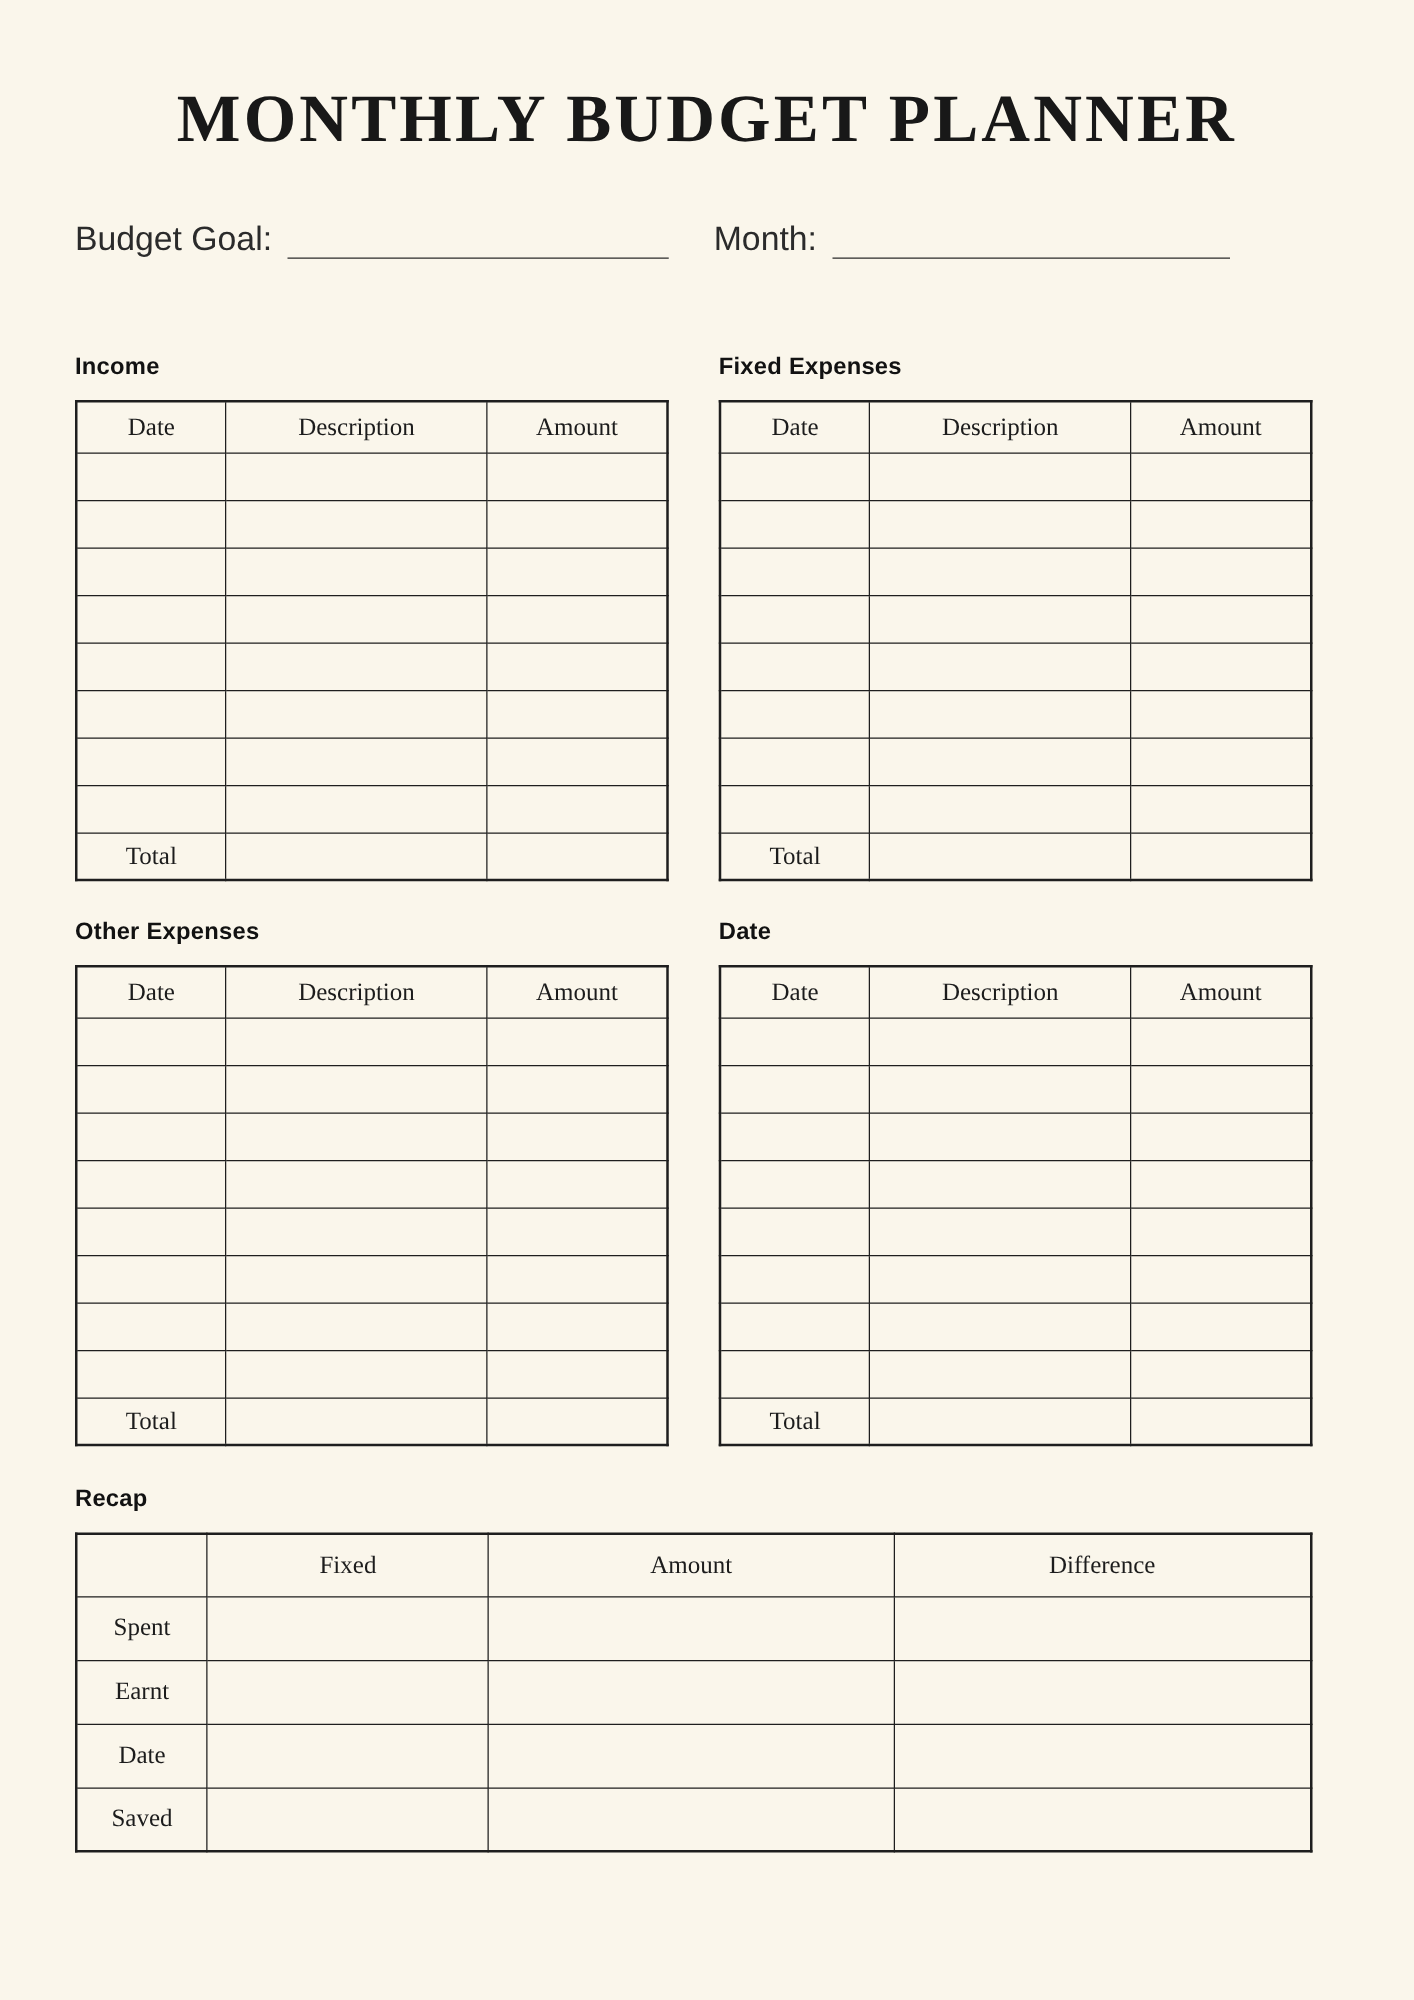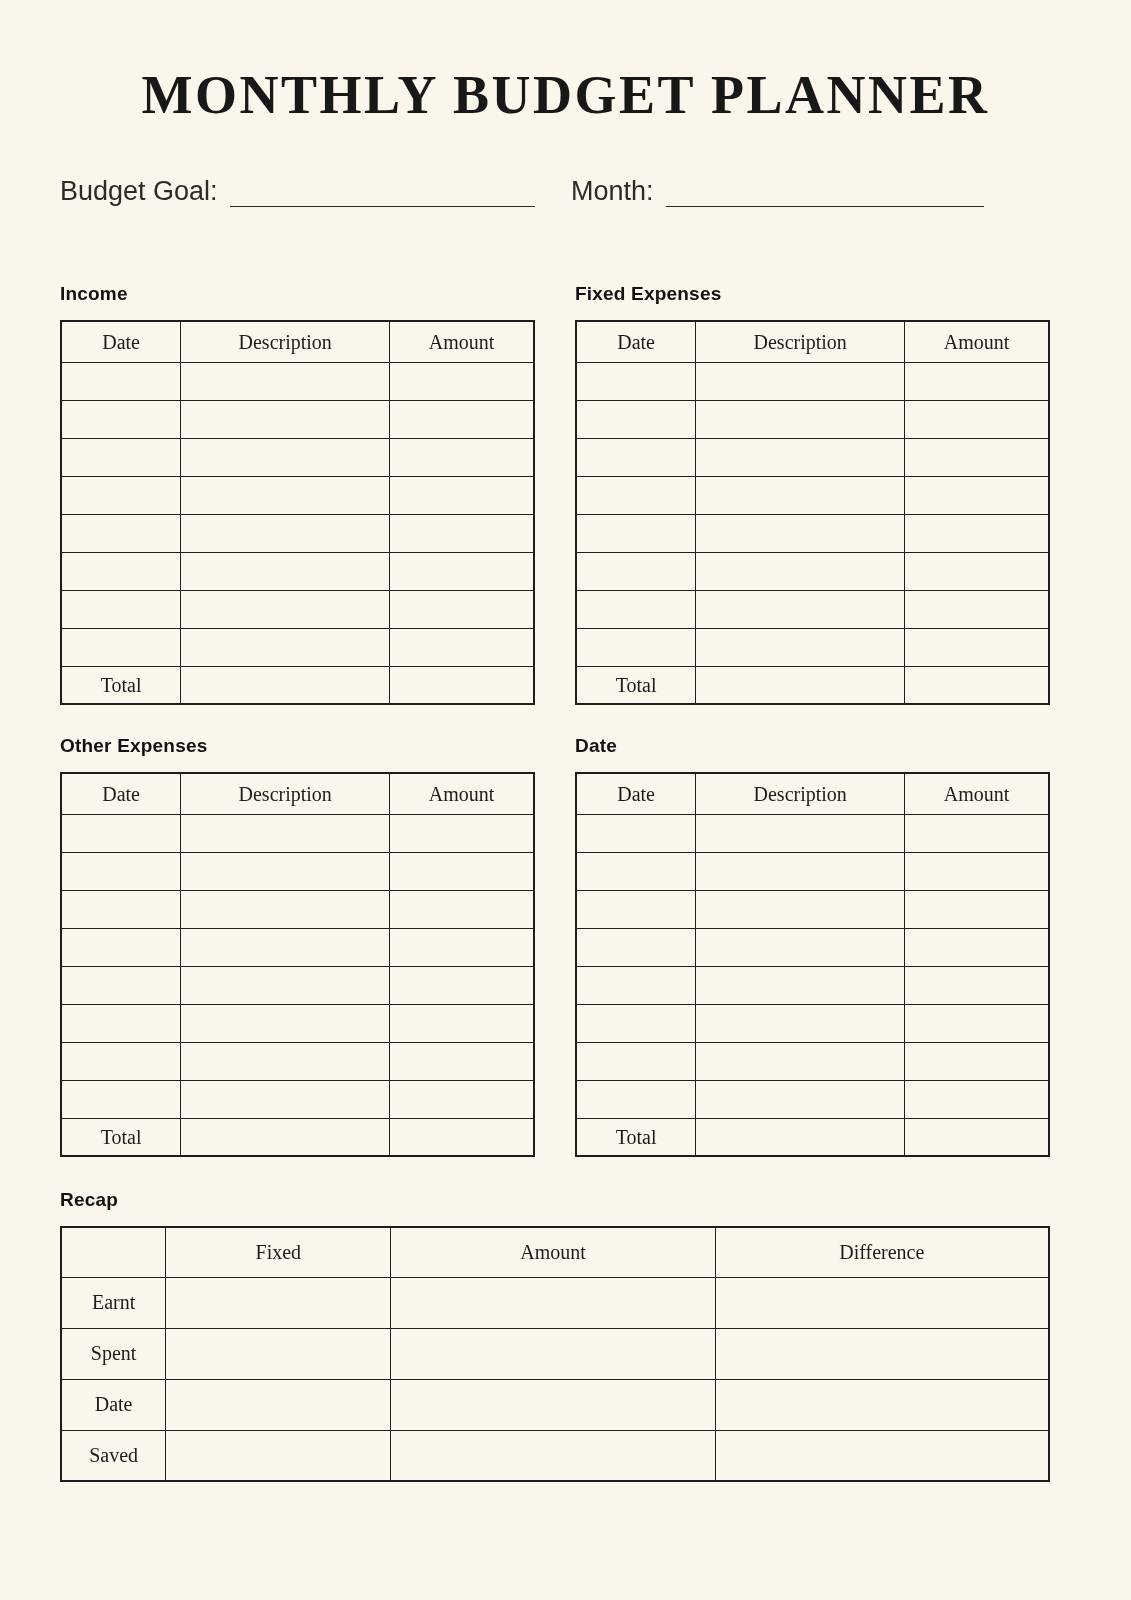--- a/index.html
+++ b/index.html
@@ -350,27 +350,27 @@
           <thead>
             <tr>
               <th></th>
               <th>Fixed</th>
               <th>Amount</th>
               <th>Difference</th>
             </tr>
           </thead>
           <tbody>
             <tr>
+              <th>Spent</th>
+              <td></td>
+              <td></td>
+              <td></td>
+            </tr>
+            <tr>
               <th>Earnt</th>
-              <td></td>
-              <td></td>
-              <td></td>
-            </tr>
-            <tr>
-              <th>Spent</th>
               <td></td>
               <td></td>
               <td></td>
             </tr>
             <tr>
               <th>Date</th>
               <td></td>
               <td></td>
               <td></td>
             </tr>

